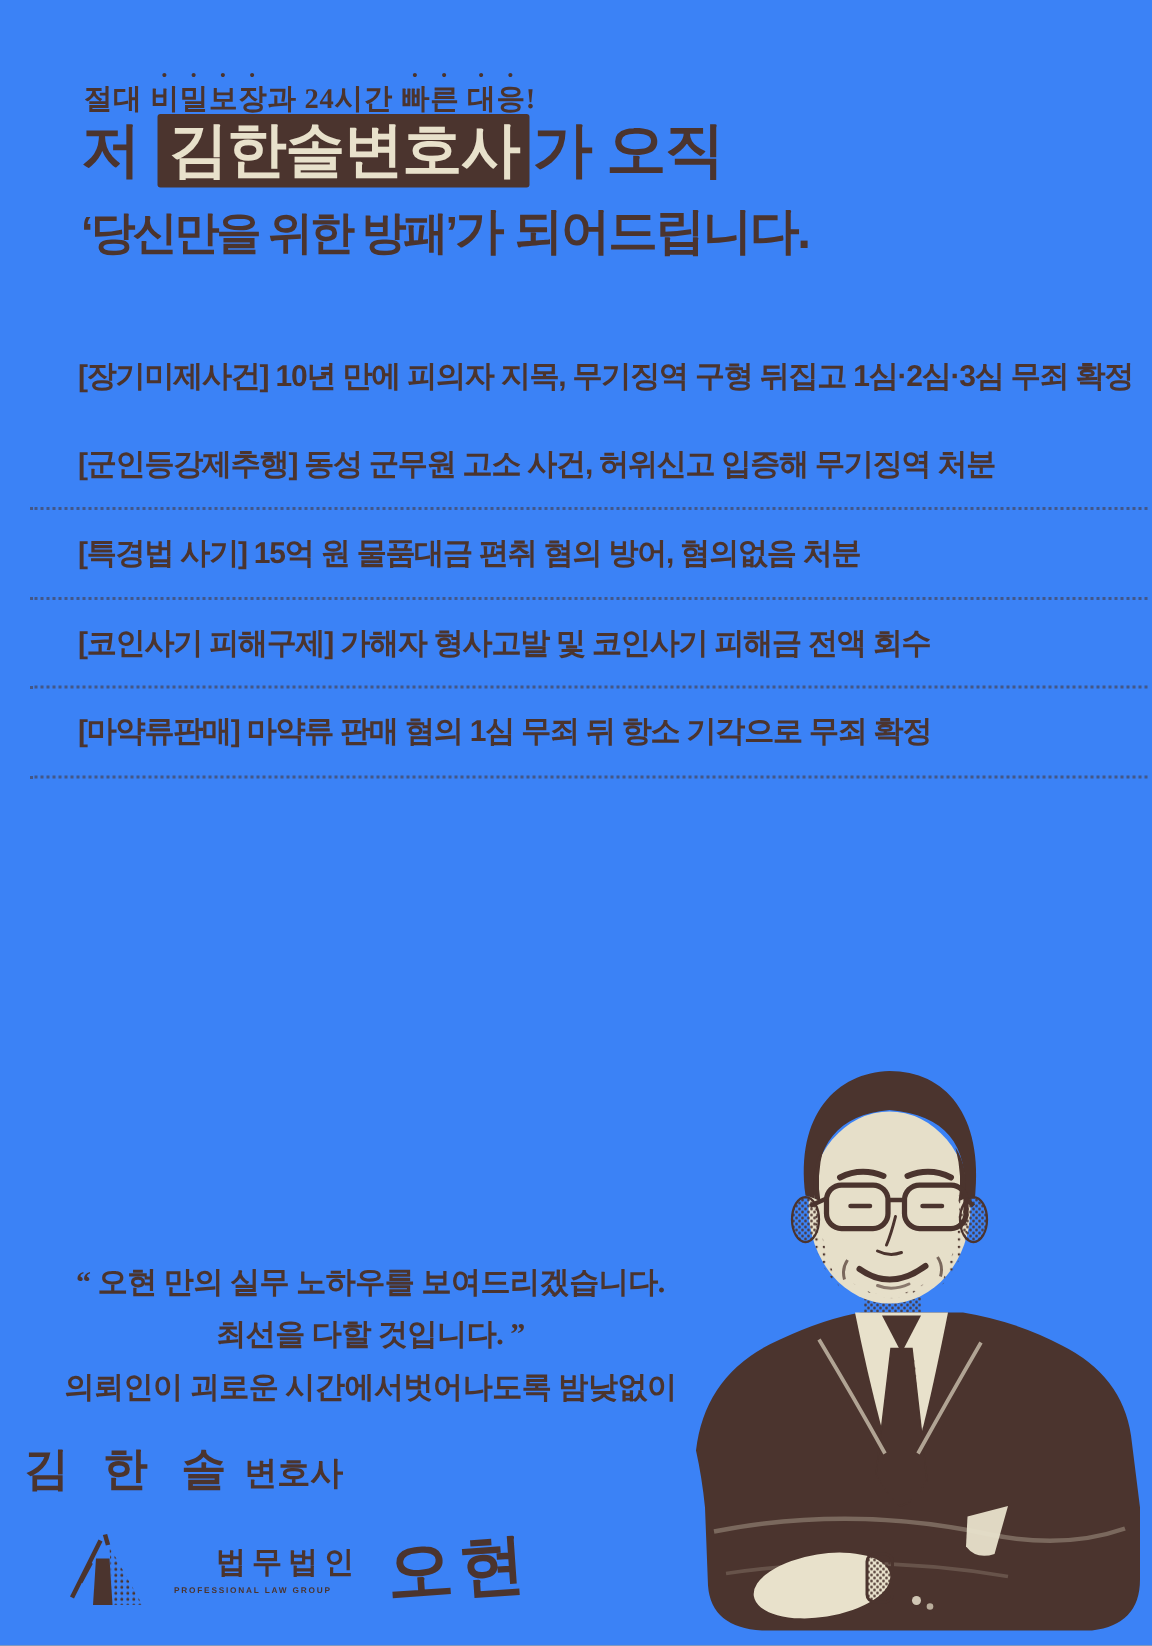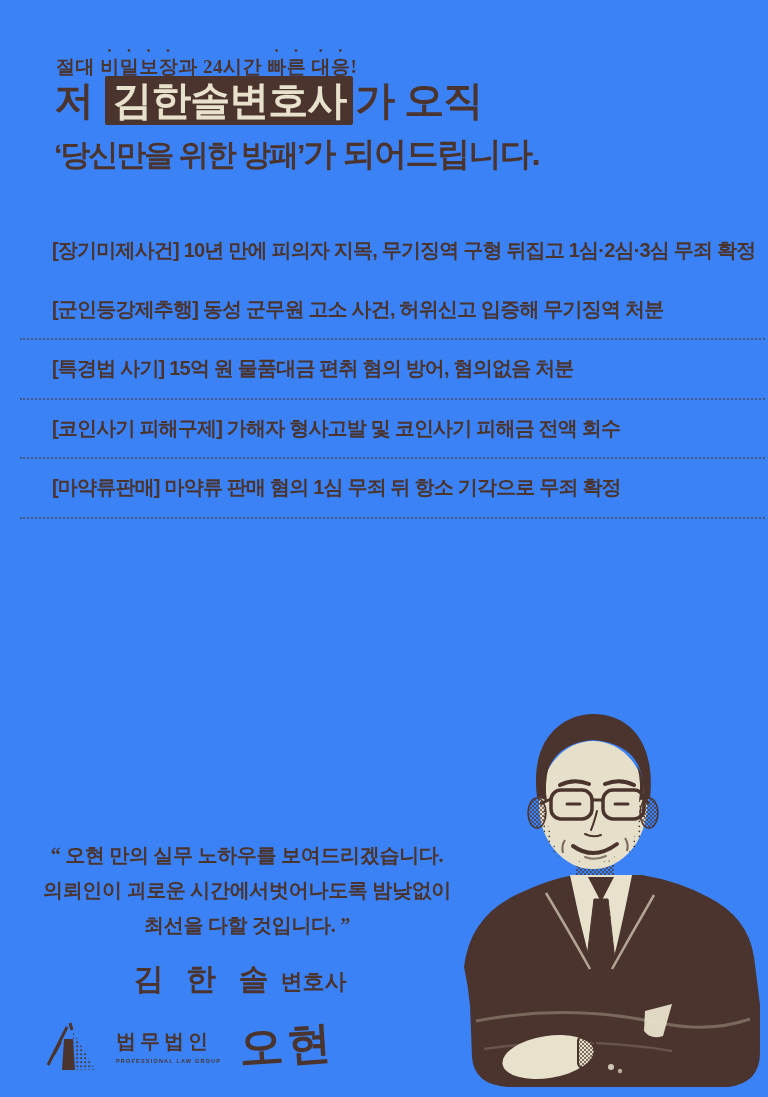--- a/index.html
+++ b/index.html
@@ -40,30 +40,30 @@
     padding-left:32px;box-sizing:border-box;
     font-size:20px;font-weight:800;letter-spacing:-0.8px;white-space:nowrap;
   }
   .case.divided{border-bottom:2px dotted rgba(75,52,46,.55);}
   
   .quote{
     position:absolute;left:16px;top:810px;width:462px;
     text-align:center;font-family:"Liberation Serif",serif;font-weight:700;margin-top:28px;
   }
   .quote p{margin:0;font-size:20px;line-height:35px;letter-spacing:-0.3px;white-space:nowrap;}
-  .signature{margin-top:16px;text-align:center;padding-right:14px;white-space:nowrap;}
+  .signature{margin-top:16px;text-align:left;padding-right:14px;white-space:nowrap;}
   .sig-name{font-size:30px;font-weight:700;letter-spacing:6px;font-family:"DejaVu Serif",serif;}
   .sig-title{font-size:22px;font-weight:700;margin-left:6px;font-family:"Liberation Serif",serif;}
   
   .portrait{position:absolute;right:0;bottom:0;width:320px;height:392px;display:block;}
   
   .logo{position:absolute;left:40px;top:1016px;display:flex;align-items:center;}
   .logo-mark{width:62px;height:58px;display:block;}
   .logo-text{margin-left:14px;}
-  .logo-kr{font-size:20px;font-weight:800;letter-spacing:4px;}
+  .logo-kr{font-size:20px;font-weight:800;letter-spacing:4px;margin-left:28px;}
   .logo-en{font-size:5.5px;font-weight:700;letter-spacing:1.2px;margin-top:3px;}
   .logo-brand{
     margin-left:18px;font-size:44px;font-weight:700;letter-spacing:4px;
     font-family:"DejaVu Serif",serif;transform:rotate(-4deg);
   }
 </style>
 </head>
 <body>
 
 <div class="poster">
@@ -78,22 +78,22 @@
   <ul class="cases">
     <li class="case">[장기미제사건] 10년 만에 피의자 지목, 무기징역 구형 뒤집고 1심·2심·3심 무죄 확정</li>
     <li class="case divided">[군인등강제추행] 동성 군무원 고소 사건, 허위신고 입증해  무기징역 처분</li>
     <li class="case divided">[특경법 사기] 15억 원 물품대금 편취 혐의 방어, 혐의없음 처분</li>
     <li class="case divided">[코인사기 피해구제] 가해자 형사고발 및 코인사기 피해금 전액 회수</li>
     <li class="case divided">[마약류판매] 마약류 판매 혐의 1심 무죄 뒤 항소 기각으로 무죄 확정</li>
   </ul>
 
   <div class="quote">
     <p>“ 오현 만의 실무 노하우를 보여드리겠습니다.</p>
+    <p>최선을 다할 것입니다. ”</p>
     <p>의뢰인이 괴로운 시간에서벗어나도록 밤낮없이</p>
-    <p>최선을 다할 것입니다. ”</p>
     <div class="signature"><span class="sig-name">김 한 솔</span><span class="sig-title">변호사</span></div>
   </div>
 
   <svg class="portrait" viewBox="0 0 320 392" xmlns="http://www.w3.org/2000/svg">
     <defs>
       <pattern id="dotsMid" width="4" height="4" patternUnits="userSpaceOnUse">
         <circle cx="1" cy="1" r="0.9" fill="#4b342e"></circle>
           <circle cx="3" cy="3" r="0.9" fill="#4b342e"></circle>
       </pattern>
       <pattern id="dotsLight" width="5" height="5" patternUnits="userSpaceOnUse">

